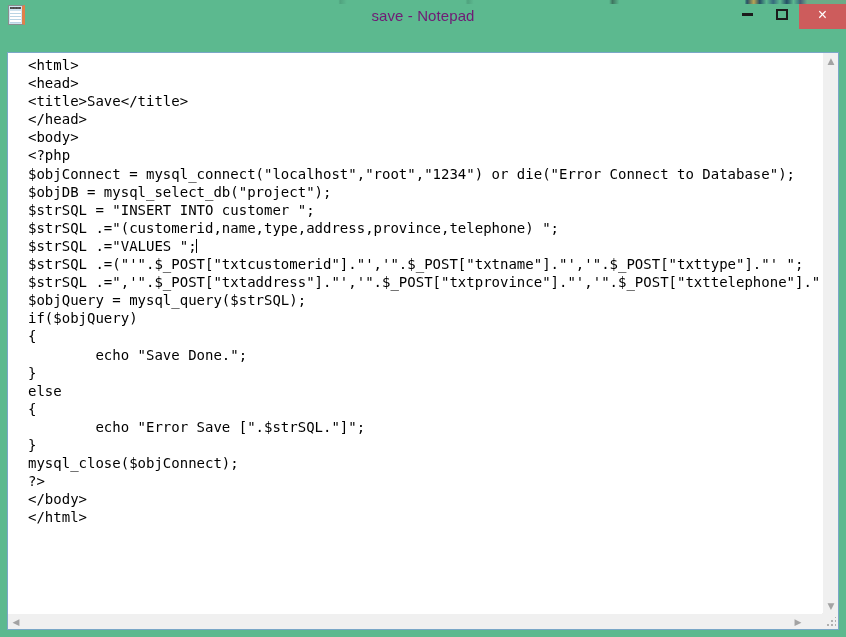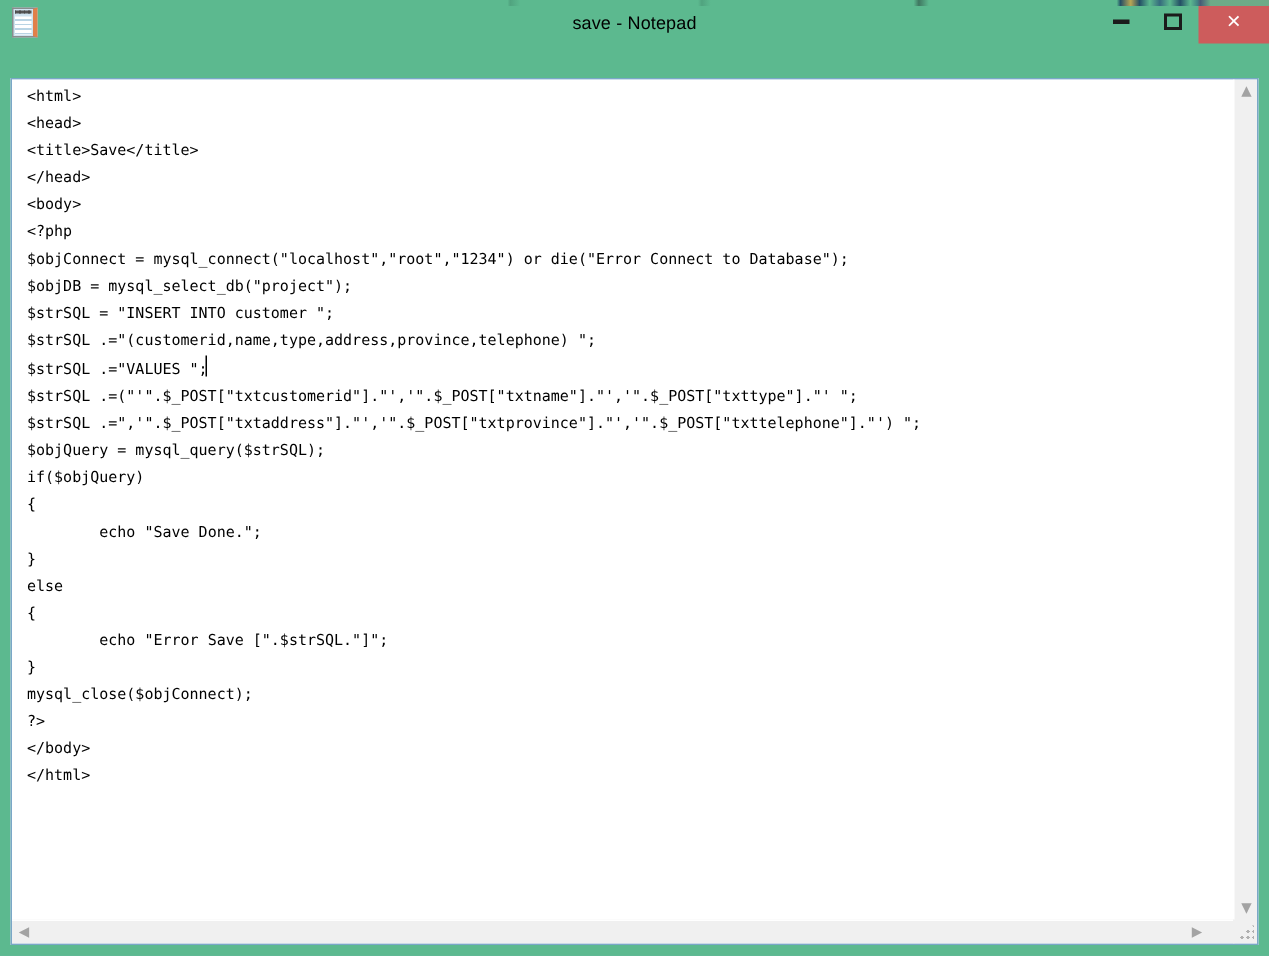--- a/index.html
+++ b/index.html
@@ -82,22 +82,22 @@
     content: "";
     position: absolute;
     left: 1px; top: 5px;
     right: 1px; bottom: 1px;
     background-image: repeating-linear-gradient(180deg,#ffffff 0 2px,#b9d4e4 2px 3px);
   }
 
   .title-text {
     width: 100%;
     text-align: center;
-    font-size: 12px;
-    color: #000000;
+    font-size: 15px;
+    color: #701a75;
     font-family: "Liberation Sans", sans-serif;
     letter-spacing: 0.1px;
     user-select: none;
   }
 
   .win-buttons {
     position: absolute;
     right: 0;
     top: 0;
     display: flex;
@@ -169,23 +169,23 @@
   .text-area {
     position: absolute;
     left: 0; top: 0;
     width: 815px;
     height: 561px;
     overflow: hidden;
     background: #ffffff;
   }
   pre.code {
     margin: 0;
-    padding: 3px 0 0 10px;
+    padding: 3px 0 0 20px;
     font-family: "DejaVu Sans Mono", monospace;
-    font-size: 10px;
+    font-size: 14px;
     line-height: 18.1px;
     color: #000000;
     white-space: pre;
     tab-size: 8;
     -moz-tab-size: 8;
   }
   .caret {
     display: inline-block;
     width: 1px;
     height: 14px;

